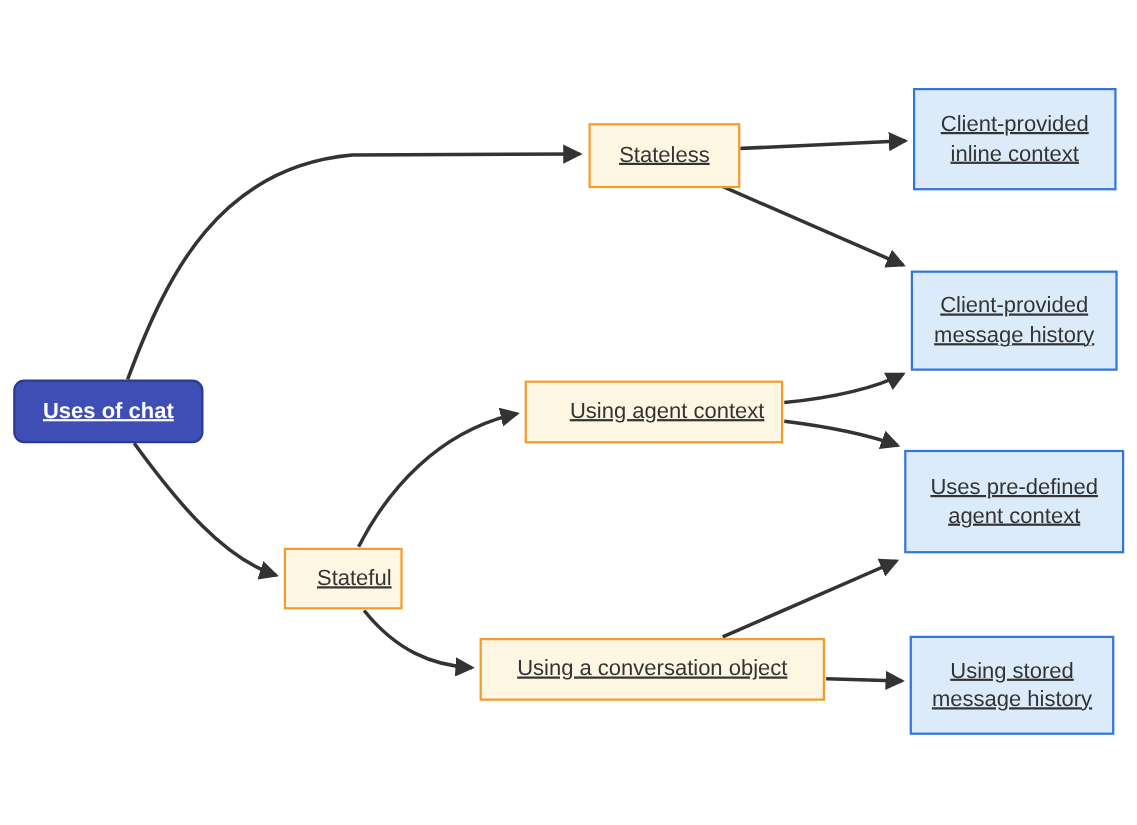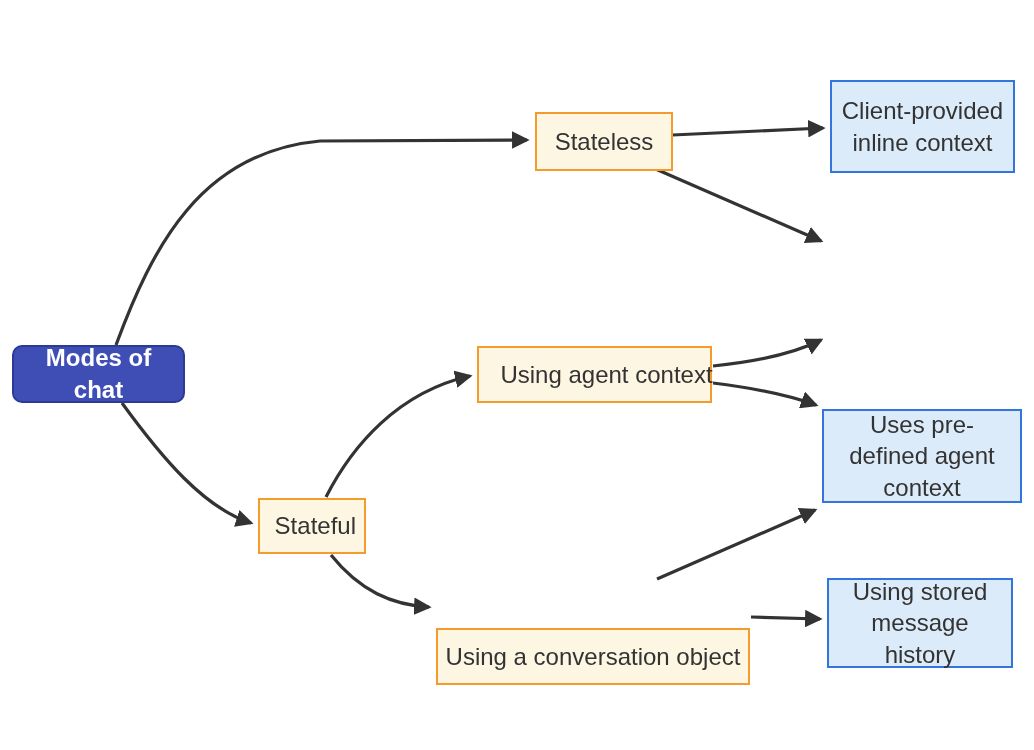--- a/index.html
+++ b/index.html
@@ -28,23 +28,24 @@
     fill: var(--edge-color, #333333);
   }
   .node {
     position: absolute;
     box-sizing: border-box;
     display: flex;
     align-items: center;
     justify-content: center;
     text-align: center;
     color: #333333;
-    font-size: 24px;
+    font-size: 20px;
     line-height: 1.32;
     padding: 2px 8px;
+    text-decoration: underline;
   }
   .node-root {
     background: var(--root-fill, #3f4eb5);
     border: 2px solid var(--root-border, #2c3a94);
     border-radius: 10px;
     color: #ffffff;
     font-weight: bold;
   }
   .node-branch {
     background: var(--branch-fill, #fdf6e3);
@@ -52,21 +53,21 @@
   }
   .node-leaf {
     background: var(--leaf-fill, #dcebfa);
     border: 2px solid var(--leaf-border, #3276dd);
   }
   
   #node-root        { left: 12px;  top: 345px; width: 173px; height: 58px; }
   #node-stateless   { left: 535px; top: 112px; width: 138px; height: 59px; }
   #node-agent-ctx   { left: 477px; top: 346px; width: 235px; height: 57px; white-space: nowrap; padding-left: 32px; }
   #node-stateful    { left: 258px; top: 498px; width: 108px; height: 56px; justify-content: flex-end; }
-  #node-conv-obj    { left: 436px; top: 580px; width: 314px; height: 57px; white-space: nowrap; margin-top: 48px; }
+  #node-conv-obj    { left: 436px; top: 580px; width: 314px; height: 57px; white-space: nowrap; }
   #node-inline-ctx  { left: 830px; top: 80px;  width: 185px; height: 93px; }
   #node-msg-hist    { left: 828px; top: 246px; width: 188px; height: 91px; }
   #node-predef-ctx  { left: 822px; top: 409px; width: 200px; height: 94px; }
   #node-stored-hist { left: 827px; top: 578px; width: 186px; height: 90px; }
 </style>
 </head>
 <body>
 
 <div class="canvas">
 
@@ -82,21 +83,21 @@
     <path class="edge" marker-end="url(#arrowhead)" d="M651,167 L821,241"></path>
     <path class="edge" marker-end="url(#arrowhead)" d="M326,497 C352,446 398,392 470,376"></path>
     <path class="edge" marker-end="url(#arrowhead)" d="M331,555 C360,591 392,605 429,607"></path>
     <path class="edge" marker-end="url(#arrowhead)" d="M713,366 C762,361 797,352 821,340"></path>
     <path class="edge" marker-end="url(#arrowhead)" d="M713,383 C762,389 794,397 816,405"></path>
     <path class="edge" marker-end="url(#arrowhead)" d="M657,579 L815,510"></path>
     <path class="edge" marker-end="url(#arrowhead)" d="M751,617 L820,619"></path>
   </svg>
 
   <div id="node-root" class="node node-root">
-    <span>Modes of chat</span>
+    <span>Uses of chat</span>
   </div>
 
   <div id="node-stateless" class="node node-branch">
     <span>Stateless</span>
   </div>
 
   <div id="node-agent-ctx" class="node node-branch">
     <span>Using agent context</span>
   </div>
 
@@ -105,20 +106,23 @@
   </div>
 
   <div id="node-conv-obj" class="node node-branch">
     <span>Using a conversation object</span>
   </div>
 
   <div id="node-inline-ctx" class="node node-leaf">
     <span>Client-provided inline context</span>
   </div>
 
+  <div id="node-msg-hist" class="node node-leaf">
+    <span>Client-provided message history</span>
+  </div>
 
   <div id="node-predef-ctx" class="node node-leaf">
     <span>Uses pre-defined agent context</span>
   </div>
 
   <div id="node-stored-hist" class="node node-leaf">
     <span>Using stored message history</span>
   </div>
 
 </div>

